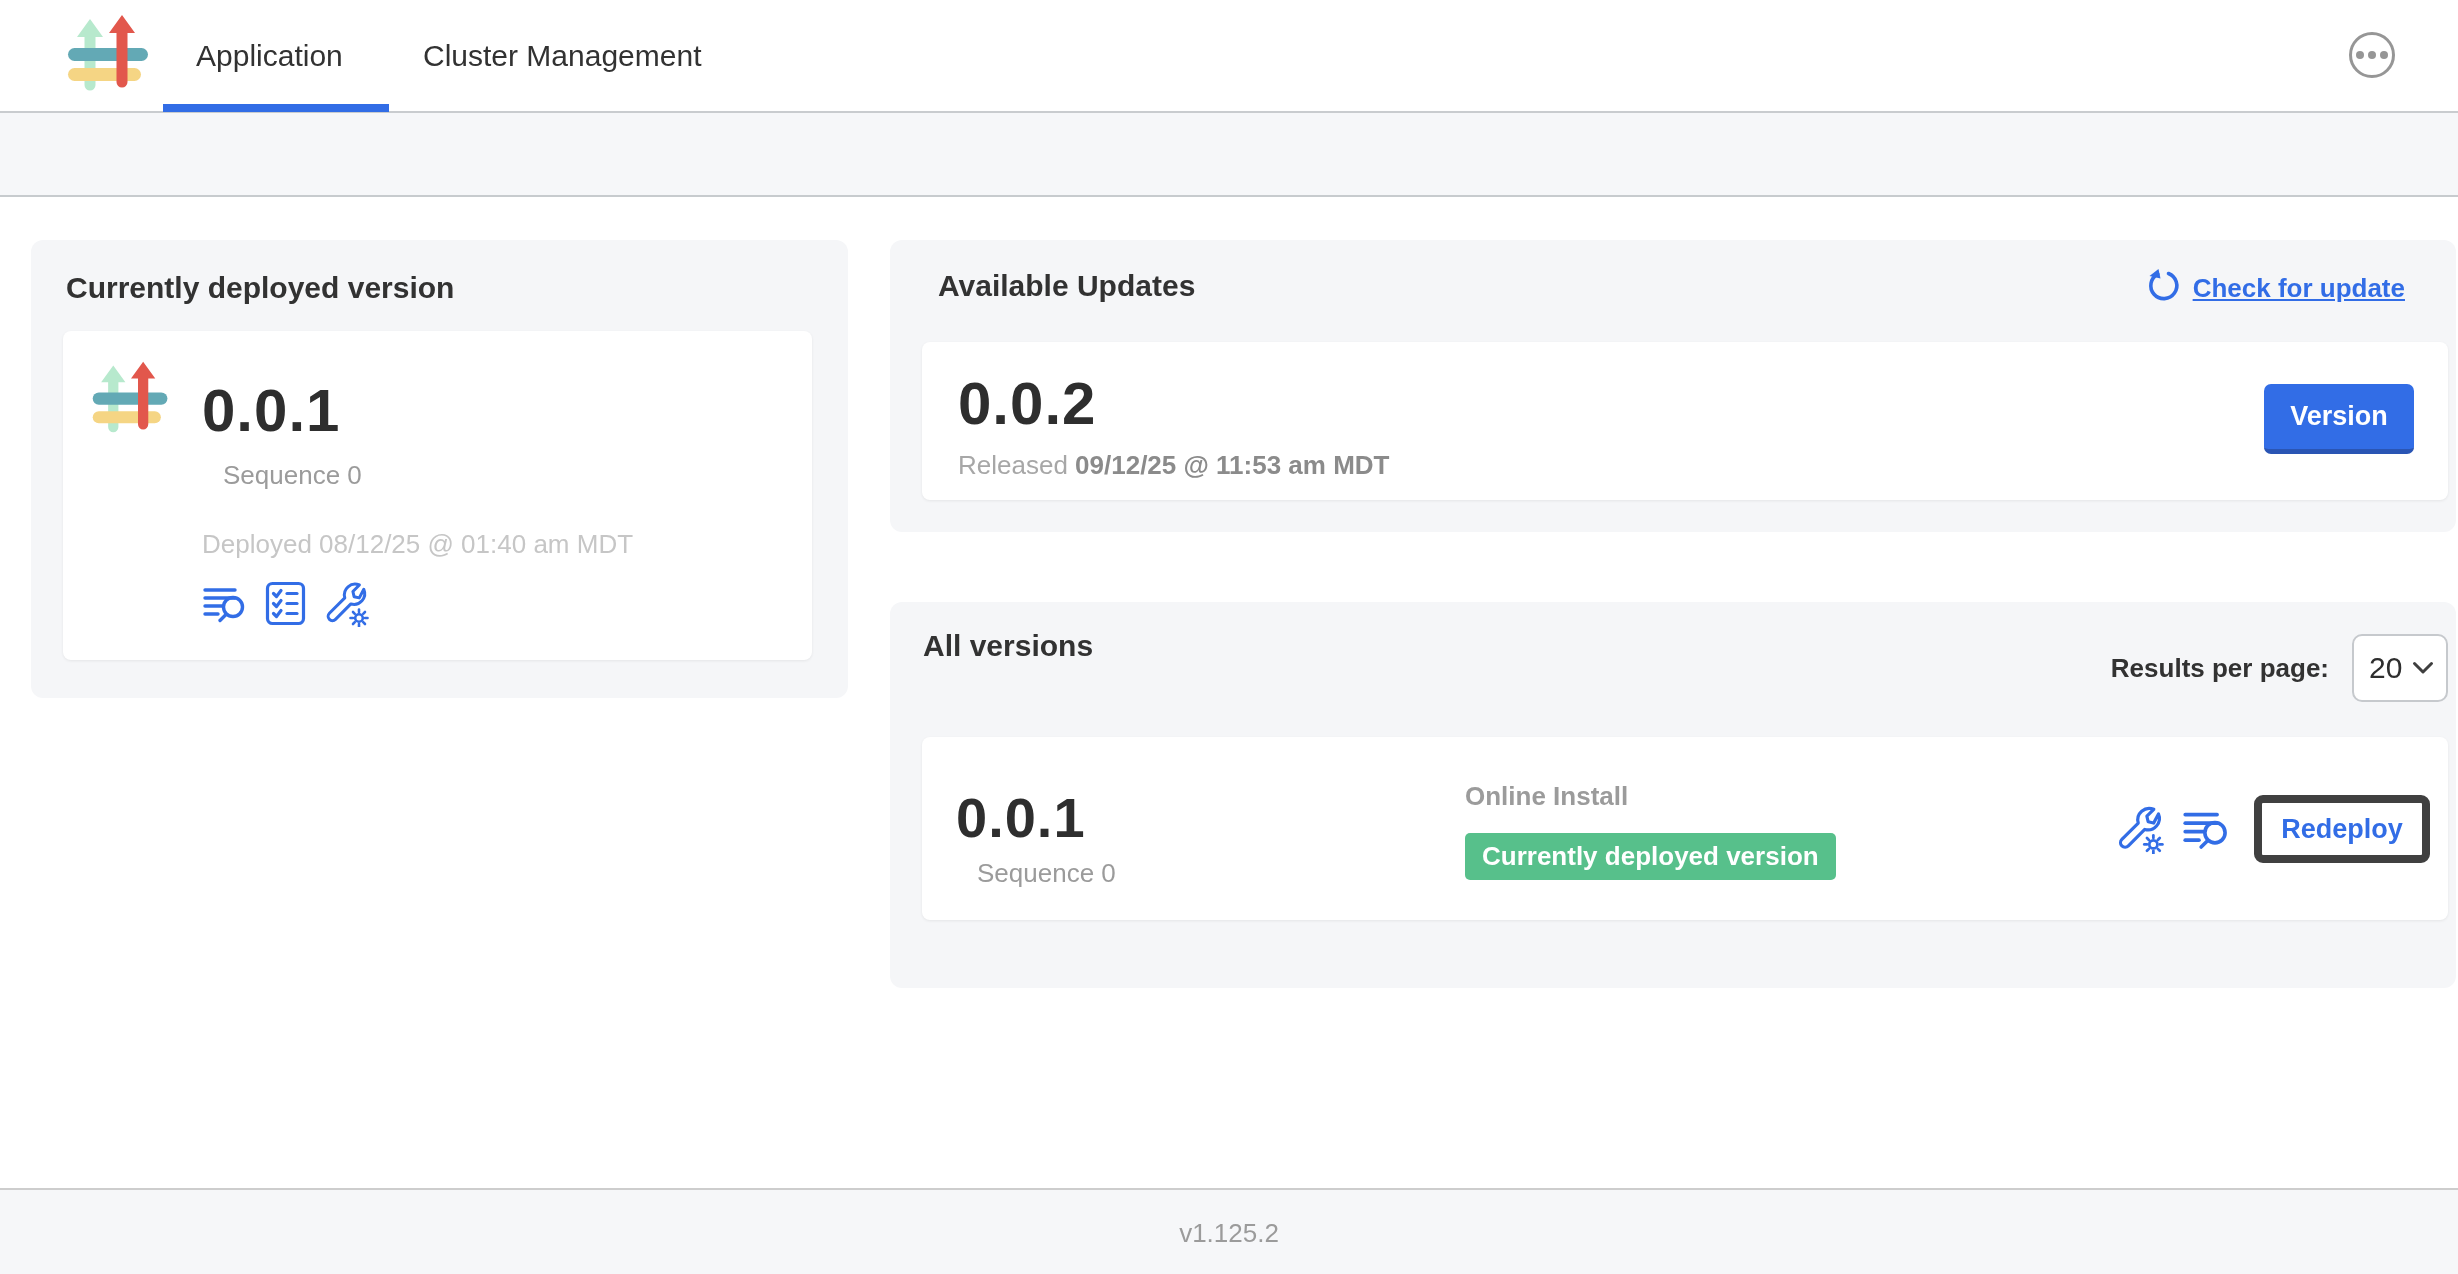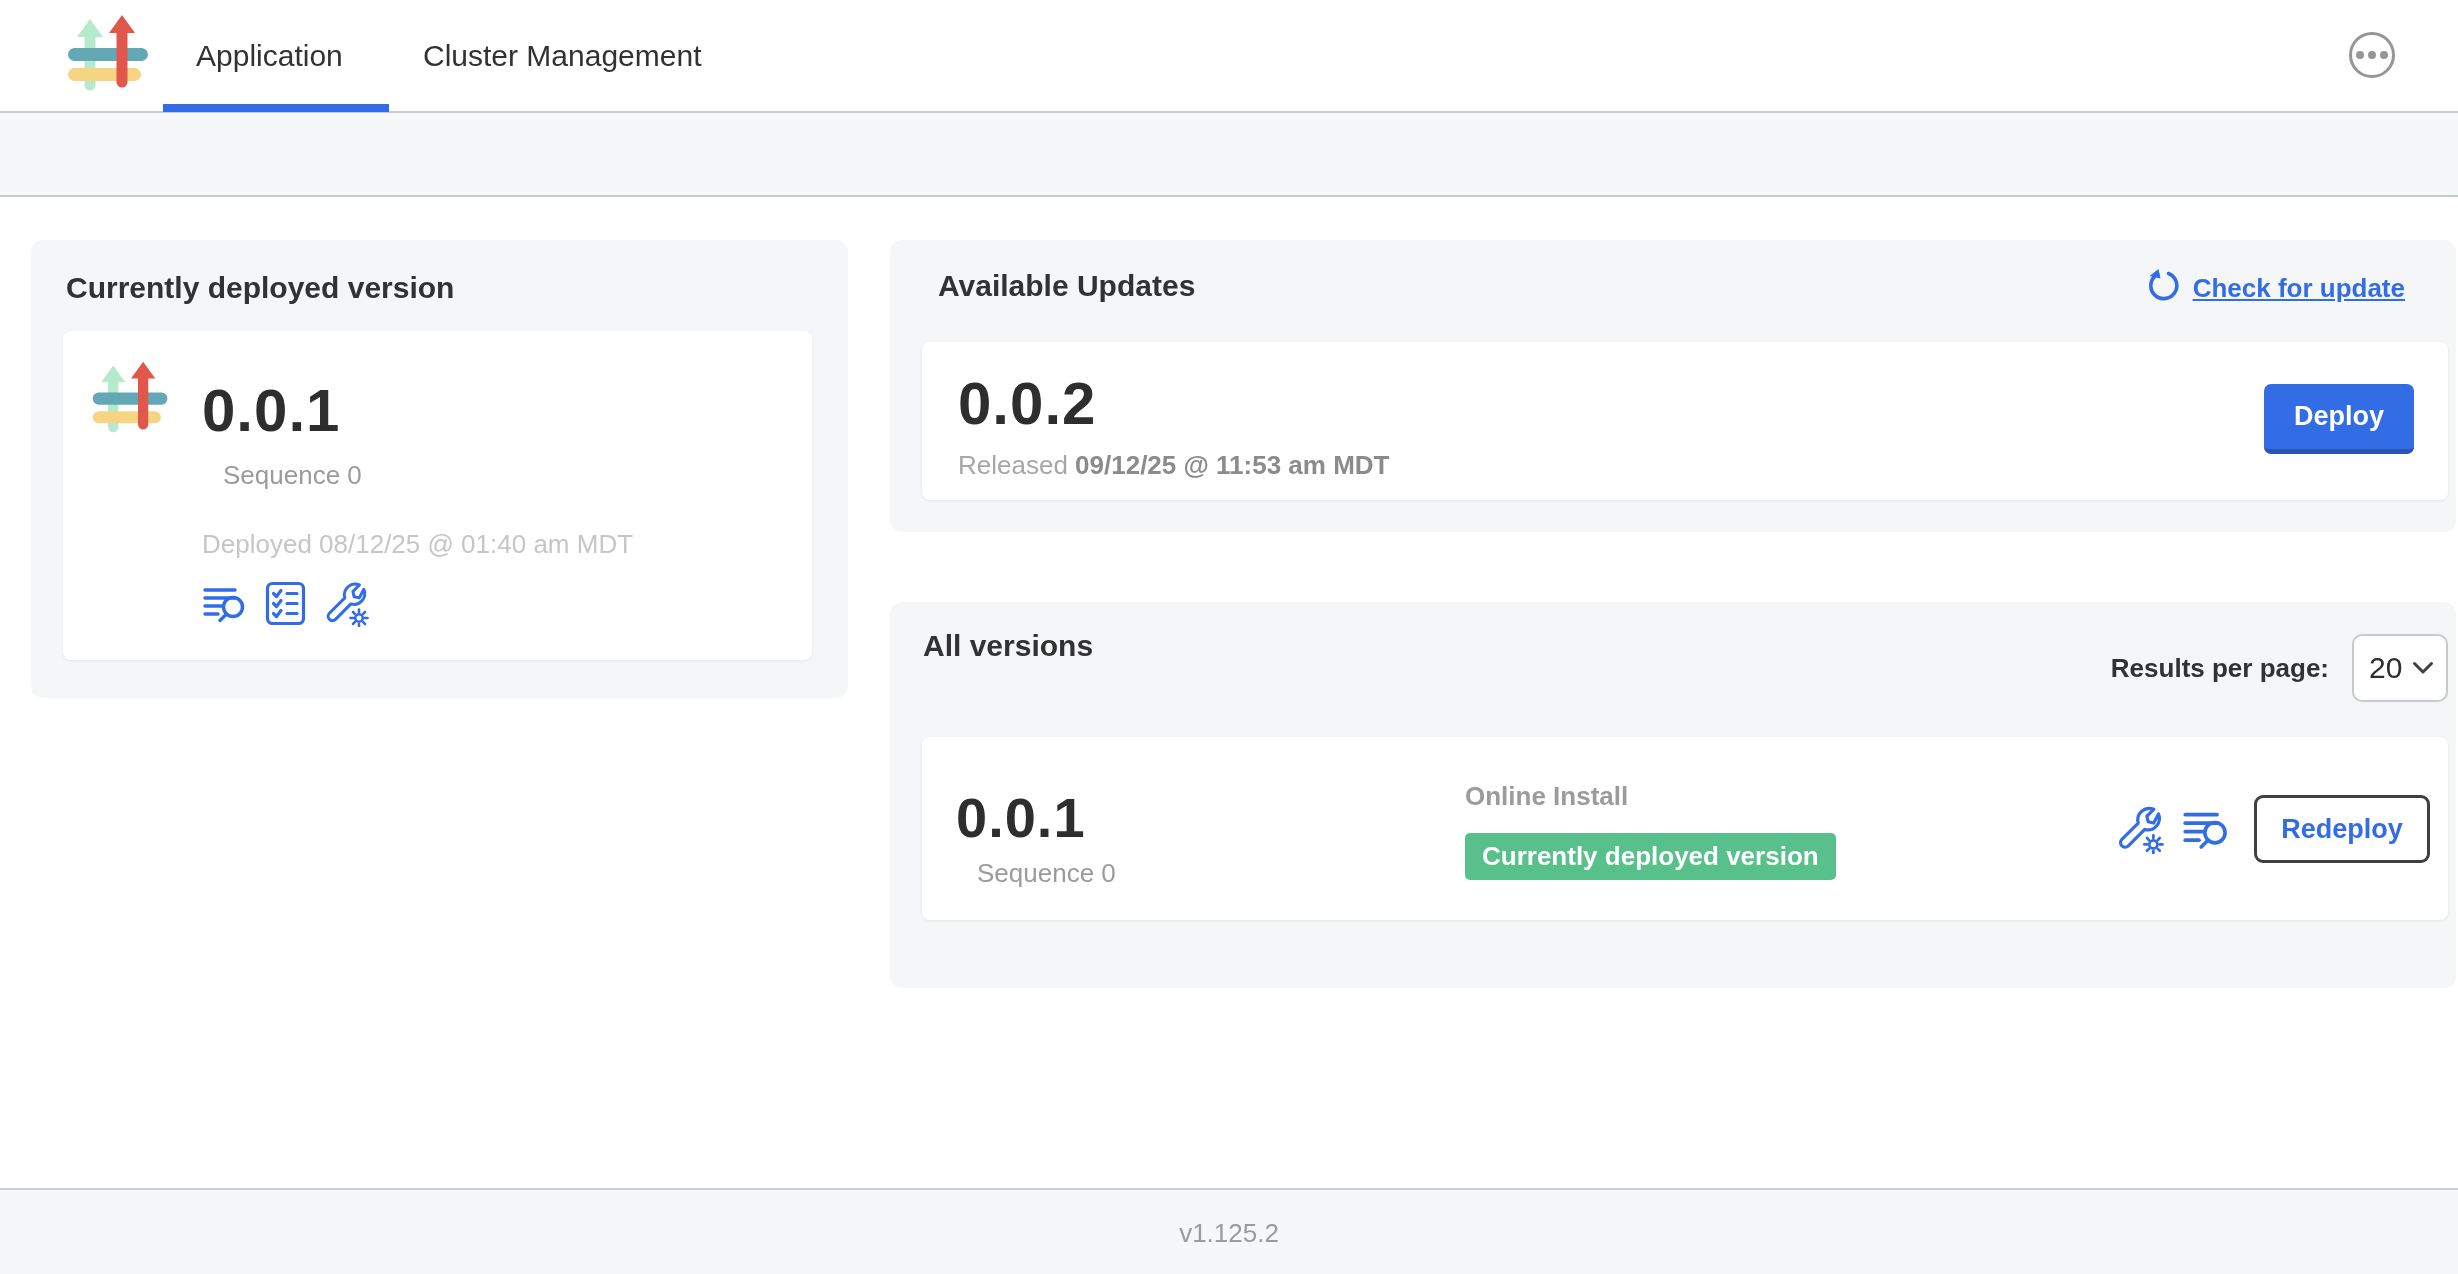--- a/index.html
+++ b/index.html
@@ -76,21 +76,21 @@
   .row-mid { position:absolute; left:543px; top:46px; }
   .install-type { font-size:26px; font-weight:600; color:#9b9b9b; line-height:27px; }
   .badge-deployed {
     display:inline-block; margin-top:23px; background:#57C08B; color:#fff;
     font-size:26px; font-weight:600; line-height:27px; padding:10px 17px; border-radius:5px;
   }
   .row-actions { position:absolute; left:1192px; top:58px; display:flex; align-items:center; gap:18px; }
   .row-actions .act-icon { width:50px; height:50px; }
   .btn-redeploy {
     width:176px; height:68px; box-sizing:border-box; background:#fff;
-    border:3px solid #404040; border-radius:9px; color:#326DE6;
+    border:8px solid #404040; border-radius:9px; color:#326DE6;
     font-family:inherit; font-size:27px; font-weight:700; cursor:pointer; margin-left:4px;
   }
 
   
   .footer { position:absolute; left:0; top:1188px; width:100%; height:86px; background:#f6f7f9; border-top:2px solid #cdcdcd; box-sizing:border-box; text-align:center; }
   .footer .ver { display:inline-block; margin-top:28px; font-size:26px; color:#9b9b9b; }
 </style>
 </head>
 <body>
 
@@ -177,21 +177,21 @@
         <path d="M13.8 5.1 A13 13 0 1 0 24.5 4.5" fill="none" stroke="#326DE6" stroke-width="3.6" stroke-linecap="round"></path>
         <polygon points="14.5,0 16.5,9.5 5.5,7" fill="#326DE6"></polygon>
       </svg>
       <span class="lbl">Check for update</span>
     </div>
     <div class="whitecard updates-inner">
       <div class="big-version">0.0.2</div>
       <div class="released-line">
         <span>Released </span><b>09/12/25 @ 11:53 am MDT</b>
       </div>
-      <button class="btn-deploy">Deploy</button>
+      <button class="btn-deploy">Version</button>
     </div>
   </div>
 
   <div class="graycard card-versions">
     <div class="card-title">All versions</div>
     <div class="results-label">Results per page:</div>
     <div class="results-select">
       <span class="val">20</span>
       <svg width="22" height="15" viewBox="0 0 22 15">
         <polyline points="2.5,2.5 11,11 19.5,2.5" fill="none" stroke="#3f3f3f" stroke-width="3" stroke-linecap="round" stroke-linejoin="round"></polyline>

